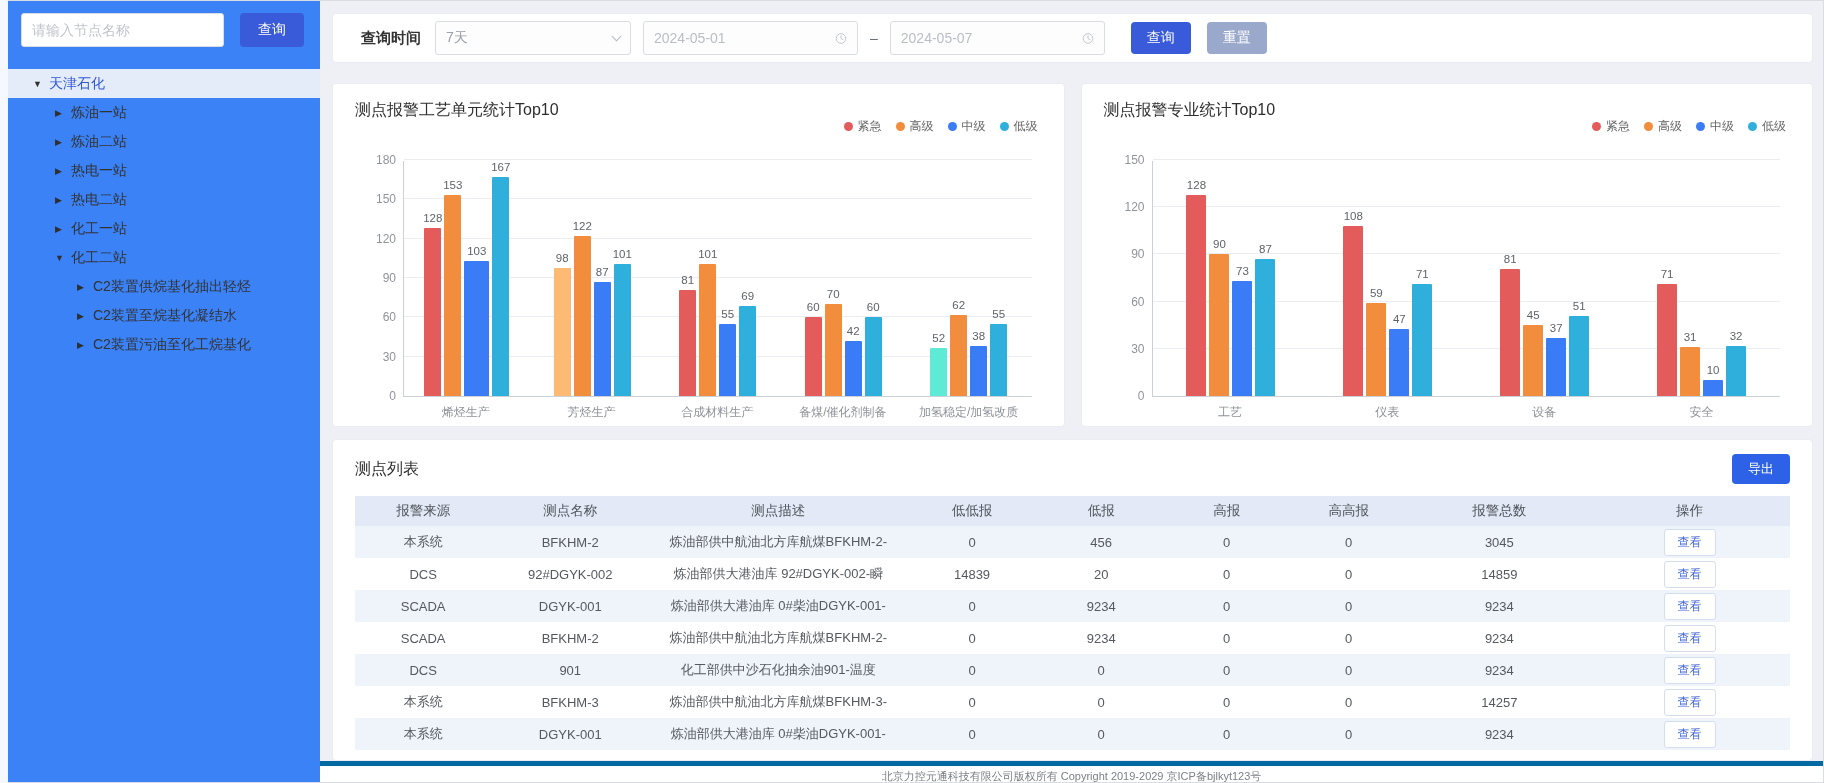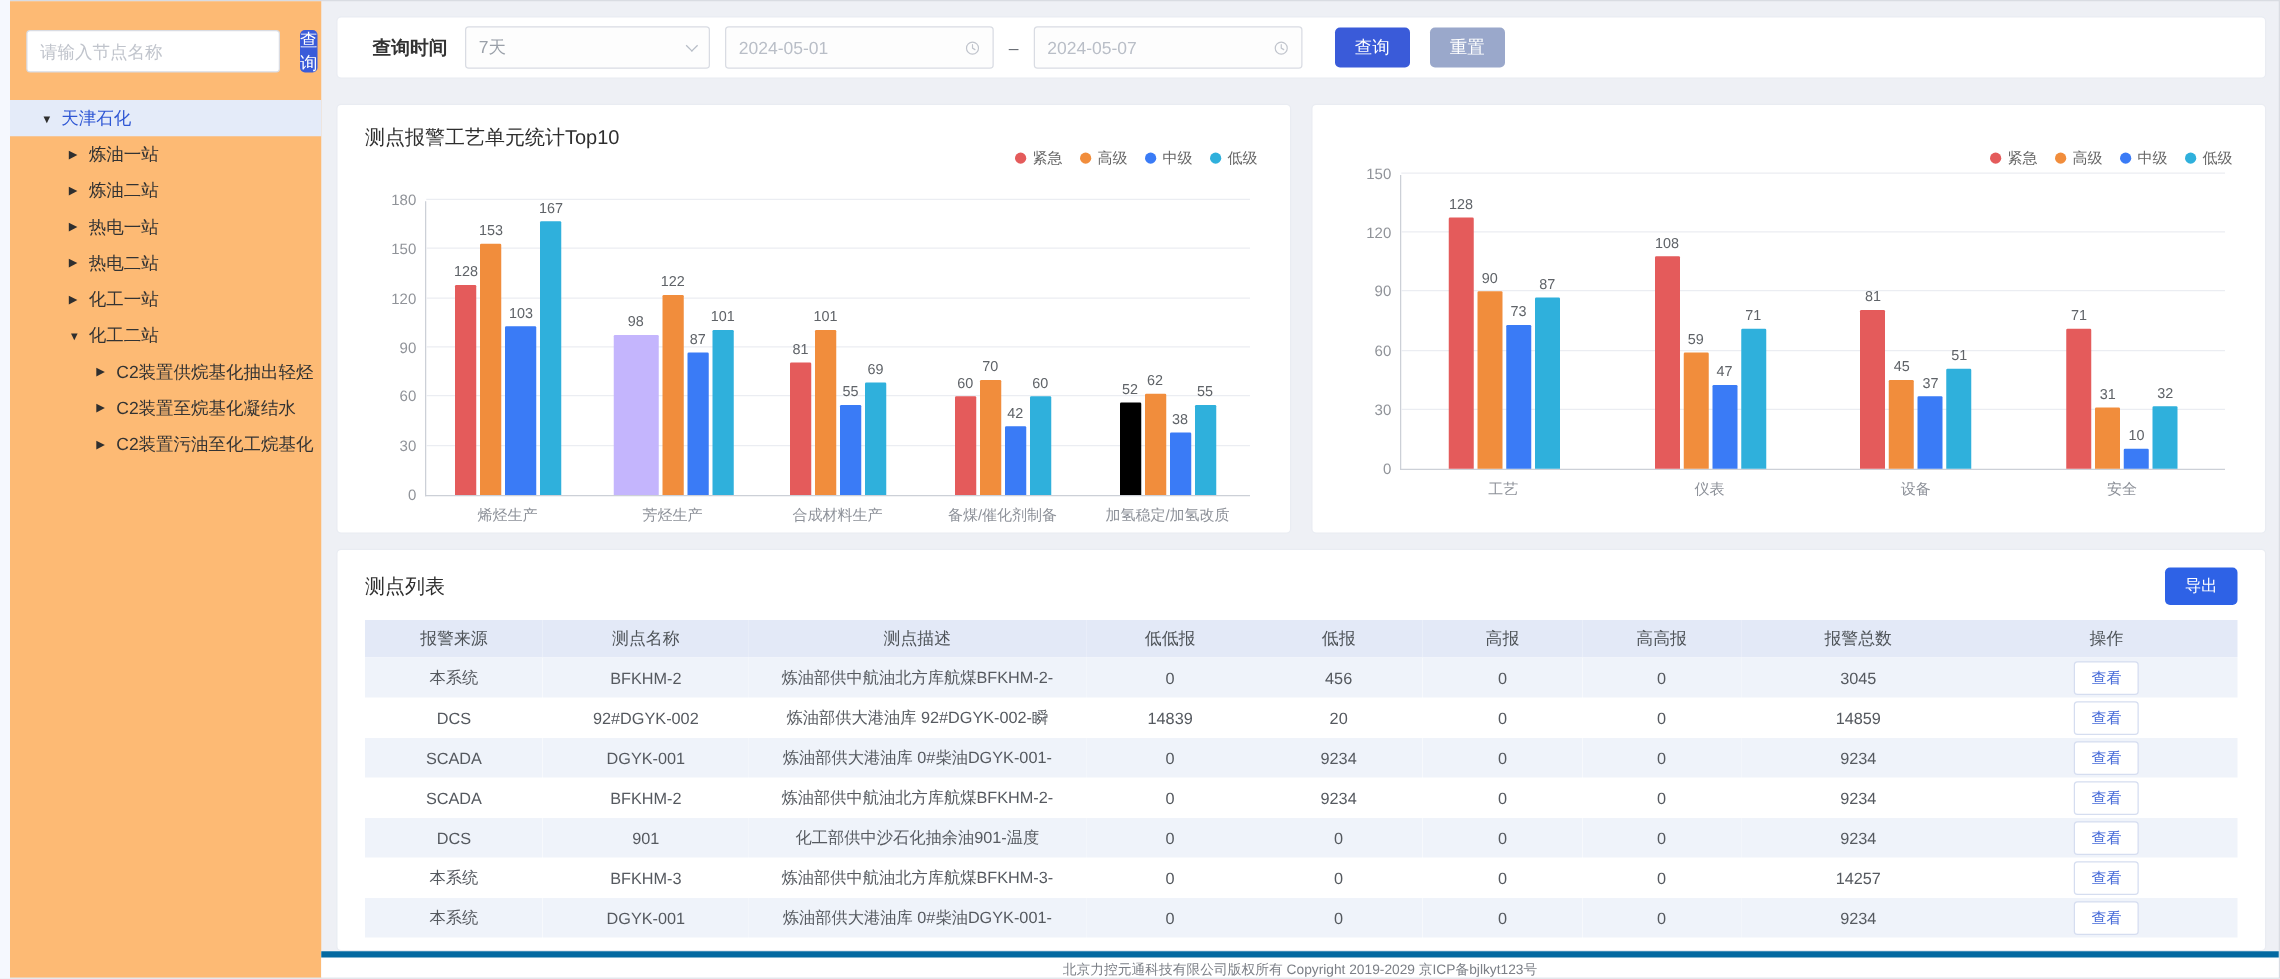--- a/index.html
+++ b/index.html
@@ -1,20 +1,20 @@
 <!DOCTYPE html>
 <html><head>
 <meta charset="utf-8">
 <style>
   * { margin:0; padding:0; box-sizing:border-box; }
   html,body { width:1824px; height:783px; overflow:hidden; font-family:"Liberation Sans","DejaVu Sans",sans-serif; }
   .app { width:1824px; height:783px; display:flex; background:#eef0f5; border:1px solid #d9dce2; }
 
   
-  .sidebar { width:256px; background:#fdba74; display:flex; flex-direction:column; padding-top:23px; flex-shrink:0; }
+  .sidebar { width:319px; background:#3b82f6; display:flex; flex-direction:column; padding-top:12px; flex-shrink:0; }
   .edge-strip { position:absolute; left:0; top:0; width:8px; height:783px; background:#f5f8fe; }
   .search-row { display:flex; align-items:center; padding:0 16px 0 20px; }
   .search-row input { flex:1; height:34px; border:1px solid #d9dce3; border-radius:3px; padding:0 10px; font-size:14px; color:#333; outline:none; font-family:inherit; }
   .search-row input::placeholder { color:#c0c4cc; }
   .btn { border:none; border-radius:4px; color:#fff; font-size:14px; cursor:pointer; font-family:inherit; }
   .btn-primary { background:#3a5bd9; }
   .search-btn { margin-left:16px; width:64px; height:34px; }
   .tree { margin-top:22px; font-size:14px; color:#333; }
   .tree-row { height:29px; display:flex; align-items:center; cursor:pointer; }
   .tree-row .tri { font-size:9px; width:16px; color:#2f2f2f; flex-shrink:0; }
@@ -197,21 +197,21 @@
                     <span class="bar-label">153</span>
                   </div>
                   <div class="bar" style="width: 17px; height: 135.044px; background: rgb(58, 123, 246); padding-left: 25px;">
                     <span class="bar-label">103</span>
                   </div>
                   <div class="bar" style="width: 17px; height: 218.956px; background: rgb(47, 176, 220);">
                     <span class="bar-label">167</span>
                   </div>
                 </div>
                 <div class="group">
-                  <div class="bar" style="width: 36px; height: 128.489px; background: #c4b5fd;">
+                  <div class="bar" style="width: 17px; height: 128.489px; background: #fdba74;">
                     <span class="bar-label">98</span>
                   </div>
                   <div class="bar" style="width: 17px; height: 159.956px; background: rgb(241, 141, 60);">
                     <span class="bar-label">122</span>
                   </div>
                   <div class="bar" style="width: 17px; height: 114.067px; background: rgb(58, 123, 246);">
                     <span class="bar-label">87</span>
                   </div>
                   <div class="bar" style="width: 17px; height: 132.422px; background: rgb(47, 176, 220);">
                     <span class="bar-label">101</span>
@@ -239,21 +239,21 @@
                     <span class="bar-label">70</span>
                   </div>
                   <div class="bar" style="width: 17px; height: 55.0667px; background: rgb(58, 123, 246);">
                     <span class="bar-label">42</span>
                   </div>
                   <div class="bar" style="width: 17px; height: 78.6667px; background: rgb(47, 176, 220);">
                     <span class="bar-label">60</span>
                   </div>
                 </div>
                 <div class="group">
-                  <div class="bar" style="width: 17px; height: 74px; background: #000000; text-decoration: underline;">
+                  <div class="bar" style="width: 17px; height: 48px; background: #5eead4; text-decoration: underline;">
                     <span class="bar-label">52</span>
                   </div>
                   <div class="bar" style="width: 17px; height: 81.2889px; background: rgb(241, 141, 60);">
                     <span class="bar-label">62</span>
                   </div>
                   <div class="bar" style="width: 17px; height: 49.8222px; background: rgb(58, 123, 246);">
                     <span class="bar-label">38</span>
                   </div>
                   <div class="bar" style="width: 17px; height: 72.1111px; background: rgb(47, 176, 220);">
                     <span class="bar-label">55</span>
@@ -264,20 +264,21 @@
             <div class="xlabels">
               <span>烯烃生产</span>
               <span>芳烃生产</span>
               <span>合成材料生产</span>
               <span>备煤/催化剂制备</span>
               <span>加氢稳定/加氢改质</span>
             </div>
           </div>
       </div>
       <div class="card chart-card">
+        <div class="chart-title">测点报警专业统计Top10</div>
         <div class="legend">
             <span class="legend-item">
               <i class="legend-dot" style="background: rgb(228, 91, 91);"></i>
               <span>紧急</span>
             </span>
             <span class="legend-item">
               <i class="legend-dot" style="background: rgb(241, 141, 60);"></i>
               <span>高级</span>
             </span>
             <span class="legend-item">

